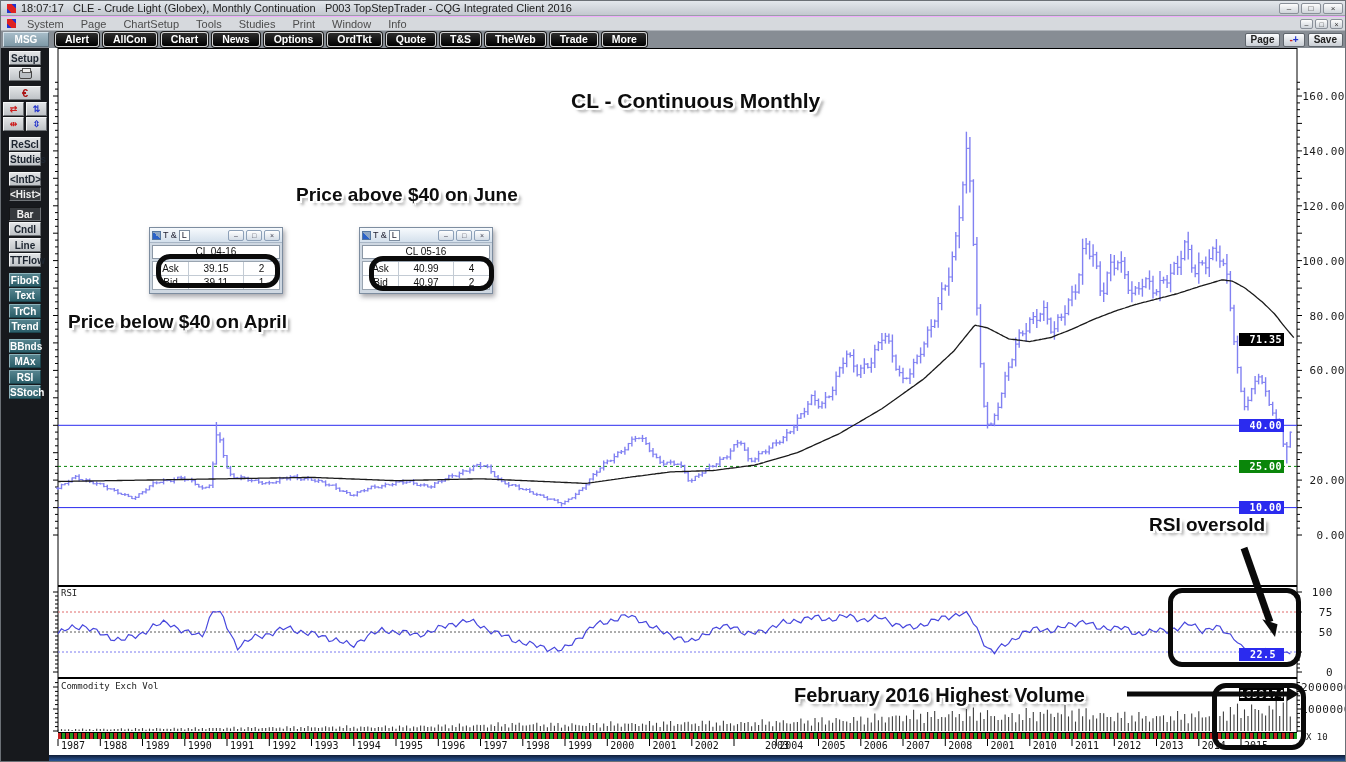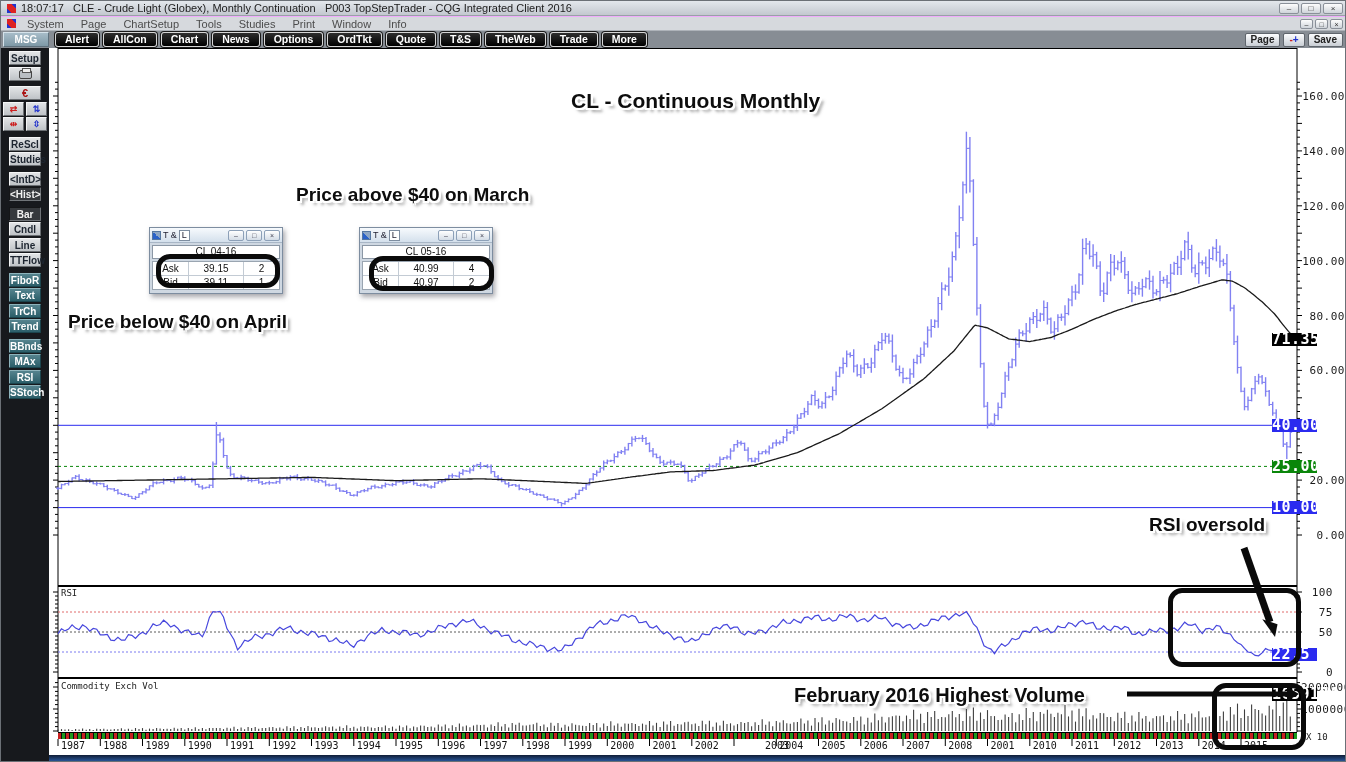--- a/index.html
+++ b/index.html
@@ -48,22 +48,22 @@
     border-top-color:#f4f5f6;border-left-color:#f4f5f6;font-size:9px;line-height:12px;text-align:center;font-weight:bold;}
   .printer-ico{display:inline-block;width:13px;height:9px;border:1px solid #444;border-radius:2px;
     background:#b9bec3;position:relative;top:1px;}
   .printer-ico::before{content:"";position:absolute;left:2px;top:-3px;width:7px;height:3px;background:#eee;border:1px solid #555;}
   .euro-ico{color:#a11;font-weight:bold;font-size:11px;line-height:12px;}
   
   .chartarea{position:absolute;left:48px;top:47px;width:1298px;height:715px;background:#fff;}
   #chart-svg{position:absolute;left:0;top:0;}
   .axlabel{position:absolute;left:1252px;width:44px;text-align:right;
     font-family:"DejaVu Sans Mono",monospace;font-size:11px;color:#1a1a1a;letter-spacing:.5px;}
-  .axbadge{position:absolute;left:1223px;width:45px;height:13px;text-align:right;color:#fff;
-    font-family:"DejaVu Sans Mono",monospace;font-size:15px;font-weight:bold;line-height:13px;padding-right:2px;letter-spacing:.5px;}
+  .axbadge{position:absolute;left:1190px;width:45px;height:13px;text-align:right;color:#fff;
+    font-family:"DejaVu Sans Mono",monospace;font-size:10px;font-weight:bold;line-height:13px;padding-right:2px;letter-spacing:.5px;}
   .panel-label{position:absolute;font-family:"DejaVu Sans Mono",monospace;font-size:9px;color:#222;background:#fff;padding:0 1px;}
   .yearlbl{position:absolute;top:692px;font-family:"DejaVu Sans Mono",monospace;font-size:10px;color:#111;}
   .strip{position:absolute;left:9px;top:685px;width:1239px;height:6px;background:#0a0a0a;
     background-image:repeating-linear-gradient(90deg,#c92121 0 3px,#0a0a0a 3px 4px,#1d9a1d 4px 7px,#0a0a0a 7px 8px);}
   .bottomband{position:absolute;left:0;top:707px;width:1298px;height:8px;background:linear-gradient(#101d36,#2f66b5);}
   
   .anno-text{position:absolute;font-weight:bold;color:#0d0d0d;white-space:nowrap;z-index:30;
     text-shadow:2px 0 0 #fff,-2px 0 0 #fff,0 2px 0 #fff,0 -2px 0 #fff,2px 2px 0 #fff,-2px -2px 0 #fff,2px -2px 0 #fff,-2px 2px 0 #fff,4px 4px 3px rgba(90,90,90,.55);}
   .anno-rect{position:absolute;border:5px solid #0a0a0a;border-radius:14px;z-index:25;}
   #anno-svg{position:absolute;left:0;top:0;z-index:28;pointer-events:none;}
@@ -1942,18 +1942,18 @@
     <div class="anno-rect" style="left:1163px;top:635px;width:94px;height:67px;"></div>
 
     <svg id="anno-svg" width="1298" height="715" viewBox="0 0 1298 715">
       <line x1="1195" y1="500" x2="1221" y2="574" stroke="#0a0a0a" stroke-width="7"></line>
       <polygon points="1213.3,571.3 1228.5,576.3 1226,589" fill="#0a0a0a"></polygon>
       <line x1="1078" y1="646" x2="1238" y2="646" stroke="#0a0a0a" stroke-width="5"></line>
       <polygon points="1238,639 1238,653 1250,646" fill="#0a0a0a"></polygon>
     </svg>
 
     <div class="anno-text" style="left:522px;top:41px;font-size:21px;">CL - Continuous Monthly</div>
-    <div class="anno-text" style="left:247px;top:136px;font-size:19px;">Price above $40 on March</div>
+    <div class="anno-text" style="left:247px;top:136px;font-size:19px;">Price above $40 on June</div>
     <div class="anno-text" style="left:19px;top:263px;font-size:19px;">Price below $40 on April</div>
     <div class="anno-text" style="left:1100px;top:466px;font-size:19px;">RSI oversold</div>
     <div class="anno-text" style="left:745px;top:636px;font-size:20px;">February 2016 Highest Volume</div>
   </div>
 </div>
 
 </body></html>

